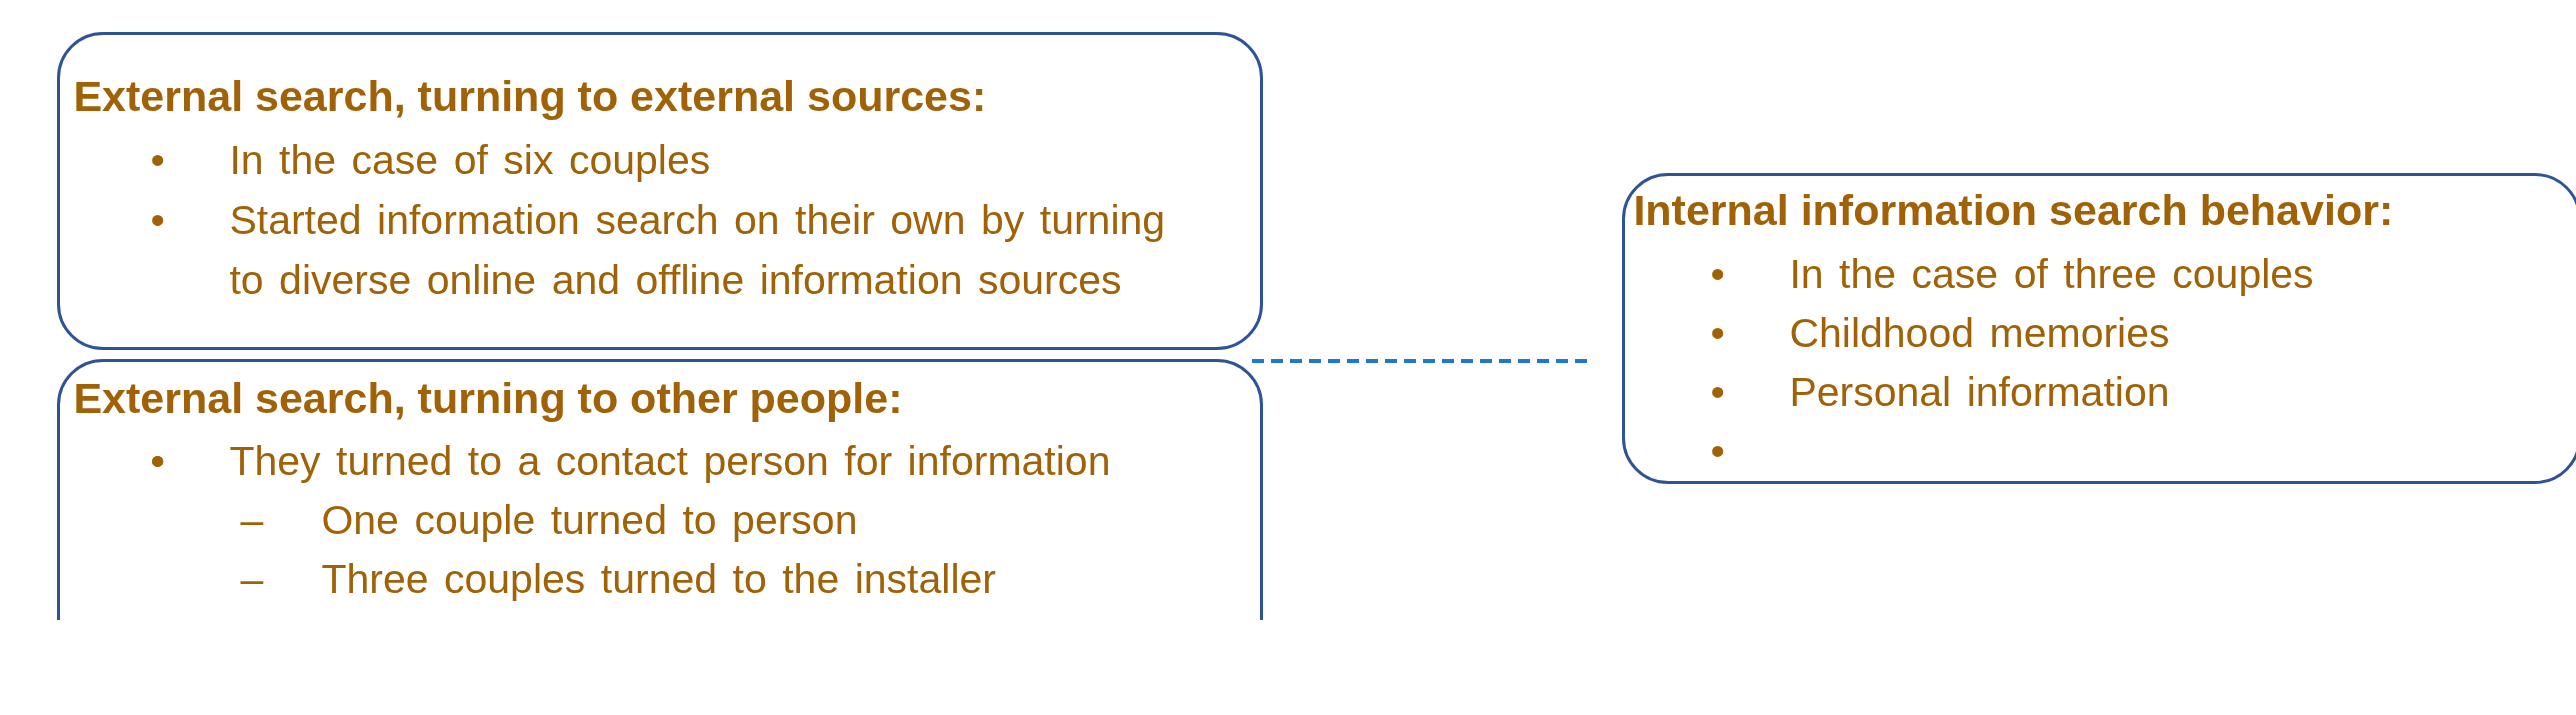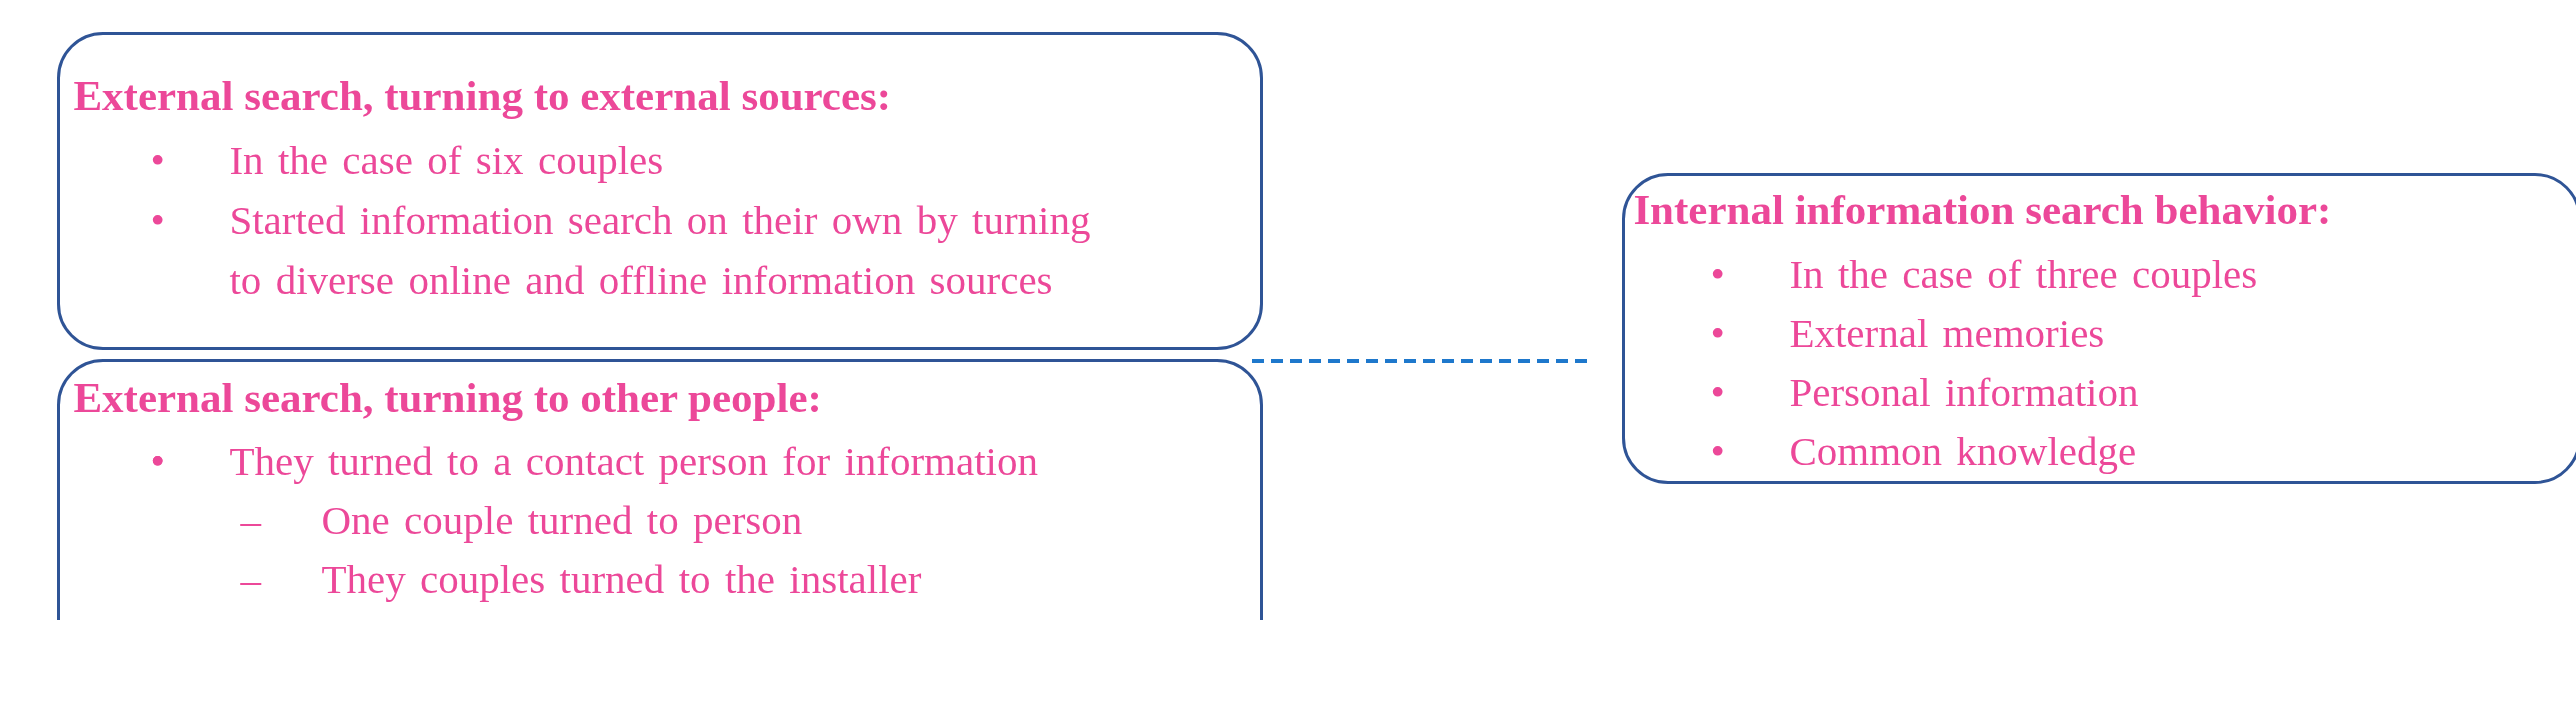--- a/index.html
+++ b/index.html
@@ -5,22 +5,22 @@
   html, body {
     margin: 0;
     padding: 0;
     background: #ffffff;
   }
   #canvas {
     position: relative;
     width: 2576px;
     height: 620px;
     background: #ffffff;
-    font-family: Liberation Serif, serif;
-    color: #ec4899;
+    font-family: Liberation Sans, sans-serif;
+    color: #a16207;
     overflow: hidden;
   }
   .box {
     position: absolute;
     box-sizing: border-box;
     background: #ffffff;
     border: 3.3px solid #2F5496;
     border-radius: 46px;
     overflow: hidden;
   }
@@ -109,43 +109,42 @@
       <li class="bullet-item">
         <span class="marker">•</span>
         <span class="item-text">They turned to a contact person for information</span>
       </li>
       <li class="dash-item">
         <span class="marker">–</span>
         <span class="item-text">One couple turned to person</span>
       </li>
       <li class="dash-item">
         <span class="marker">–</span>
-        <span class="item-text">They couples turned to the installer</span>
+        <span class="item-text">Three couples turned to the installer</span>
       </li>
     </ul>
   </div>
 
   <div class="box" id="box-internal-search">
     <div class="box-title">Internal information search behavior:</div>
     <ul>
       <li class="bullet-item">
         <span class="marker">•</span>
         <span class="item-text">In the case of three couples</span>
       </li>
       <li class="bullet-item">
         <span class="marker">•</span>
-        <span class="item-text">External memories</span>
+        <span class="item-text">Childhood memories</span>
       </li>
       <li class="bullet-item">
         <span class="marker">•</span>
         <span class="item-text">Personal information</span>
       </li>
       <li class="bullet-item">
         <span class="marker">•</span>
-        <span class="item-text">Common knowledge</span>
       </li>
     </ul>
   </div>
 
   <div id="connector"></div>
 
 </div>
 
 
 </body></html>

